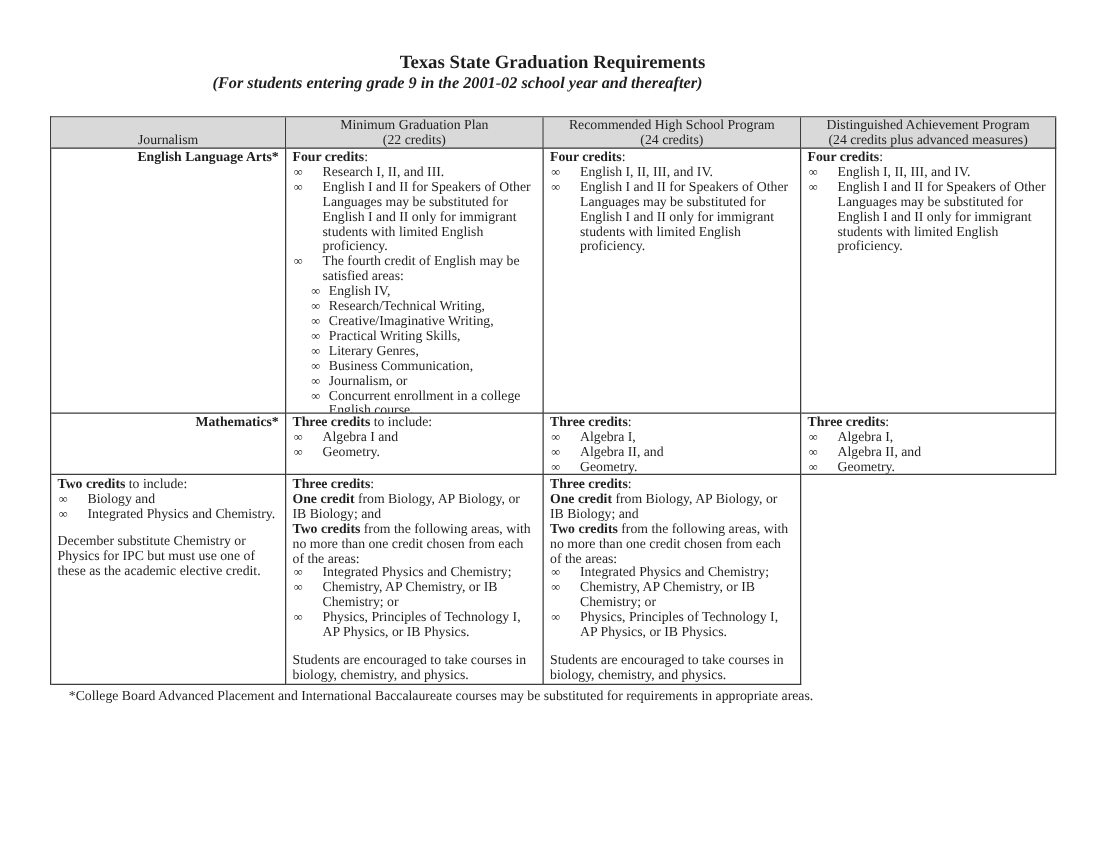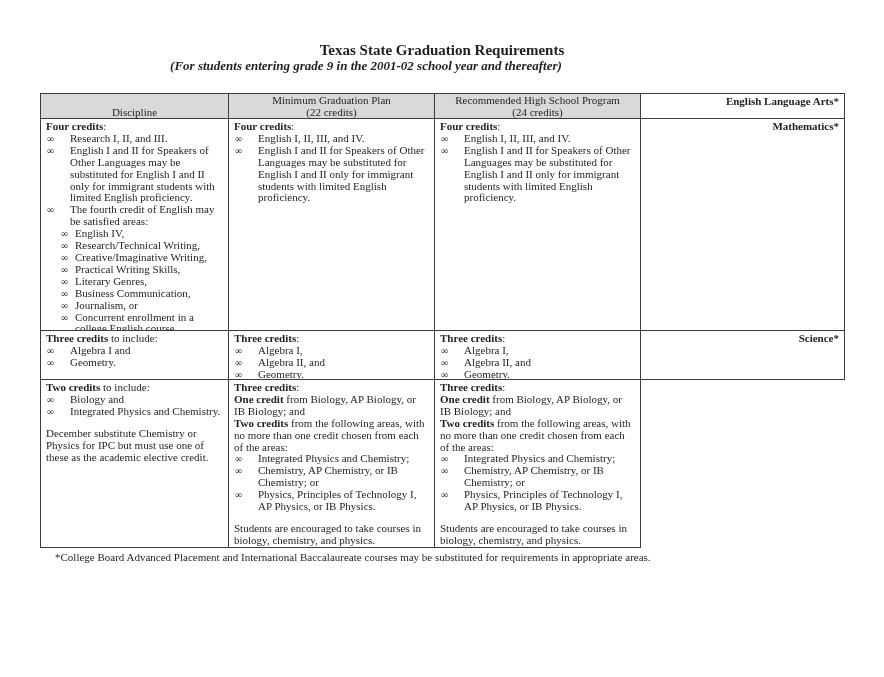--- a/index.html
+++ b/index.html
@@ -62,30 +62,34 @@
 </head>
 <body>
 
 <div class="page-title">Texas State Graduation Requirements</div>
 <div class="page-subtitle">(For students entering grade 9 in the 2001-02 school year and thereafter)</div>
 
 <div class="req-table">
 
   <div class="cell hcell">
     <div class="hline"></div>
-    <div class="hline">Discipline</div>
+    <div class="hline">Journalism</div>
   </div>
   <div class="cell hcell">
     <div class="hline">Minimum Graduation Plan</div>
     <div class="hline">(22 credits)</div>
   </div>
   <div class="cell hcell">
     <div class="hline">Recommended High School Program</div>
     <div class="hline">(24 credits)</div>
   </div>
+  <div class="cell hcell">
+    <div class="hline">Distinguished Achievement Program</div>
+    <div class="hline">(24 credits plus advanced measures)</div>
+  </div>
 
   <div class="cell disc">English Language Arts*</div>
   <div class="cell">
       <div class="para"><b>Four credits</b>:</div>
       <div class="bullet lvl1">
         <span class="marker">∞</span>
         <span class="btext">Research I, II, and III.</span>
       </div>
       <div class="bullet lvl1">
         <span class="marker">∞</span>
@@ -187,21 +191,20 @@
       <div class="bullet lvl1">
         <span class="marker">∞</span>
         <span class="btext">Algebra II, and</span>
       </div>
       <div class="bullet lvl1">
         <span class="marker">∞</span>
         <span class="btext">Geometry.</span>
       </div>
     </div>
 
-  <div class="cell disc">Science*</div>
   <div class="cell">
       <div class="para"><b>Two credits</b> to include:</div>
       <div class="bullet lvl1">
         <span class="marker">∞</span>
         <span class="btext">Biology and</span>
       </div>
       <div class="bullet lvl1">
         <span class="marker">∞</span>
         <span class="btext">Integrated Physics and Chemistry.</span>
       </div>

